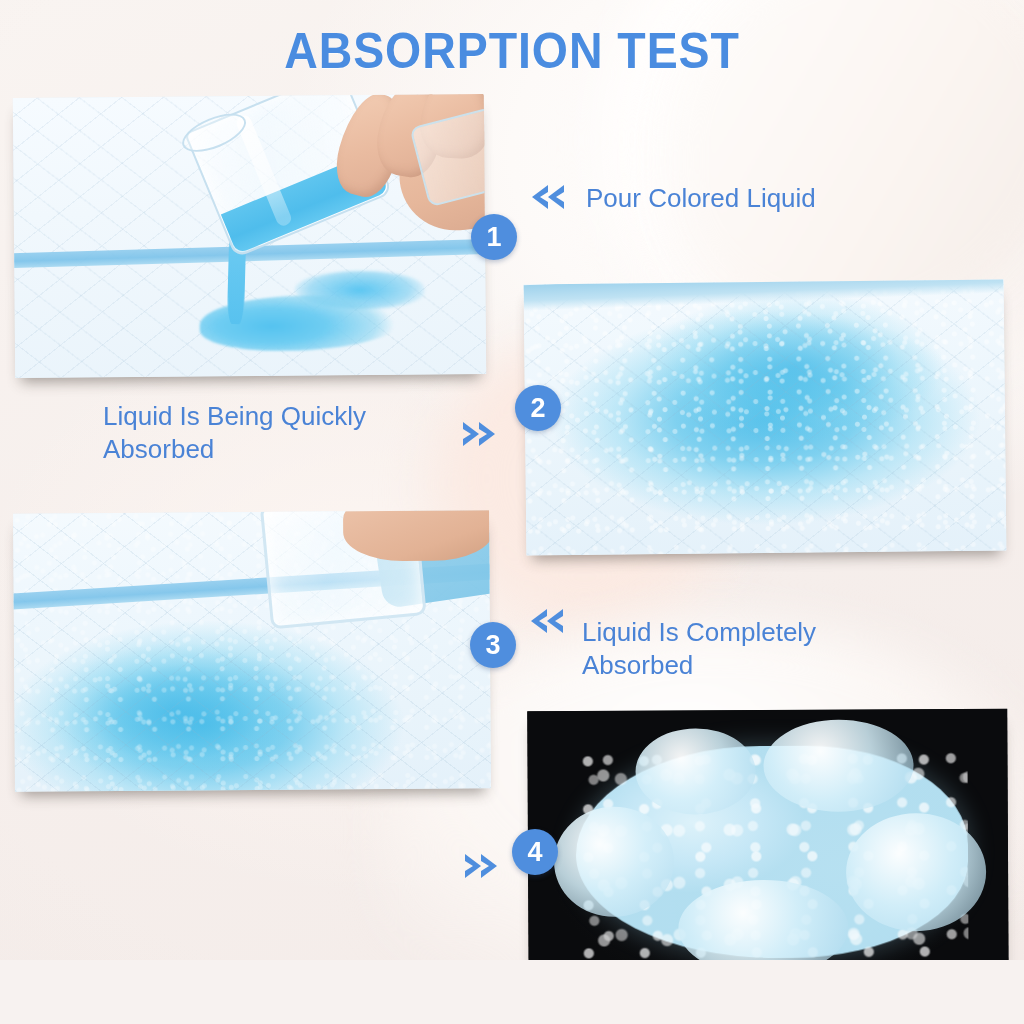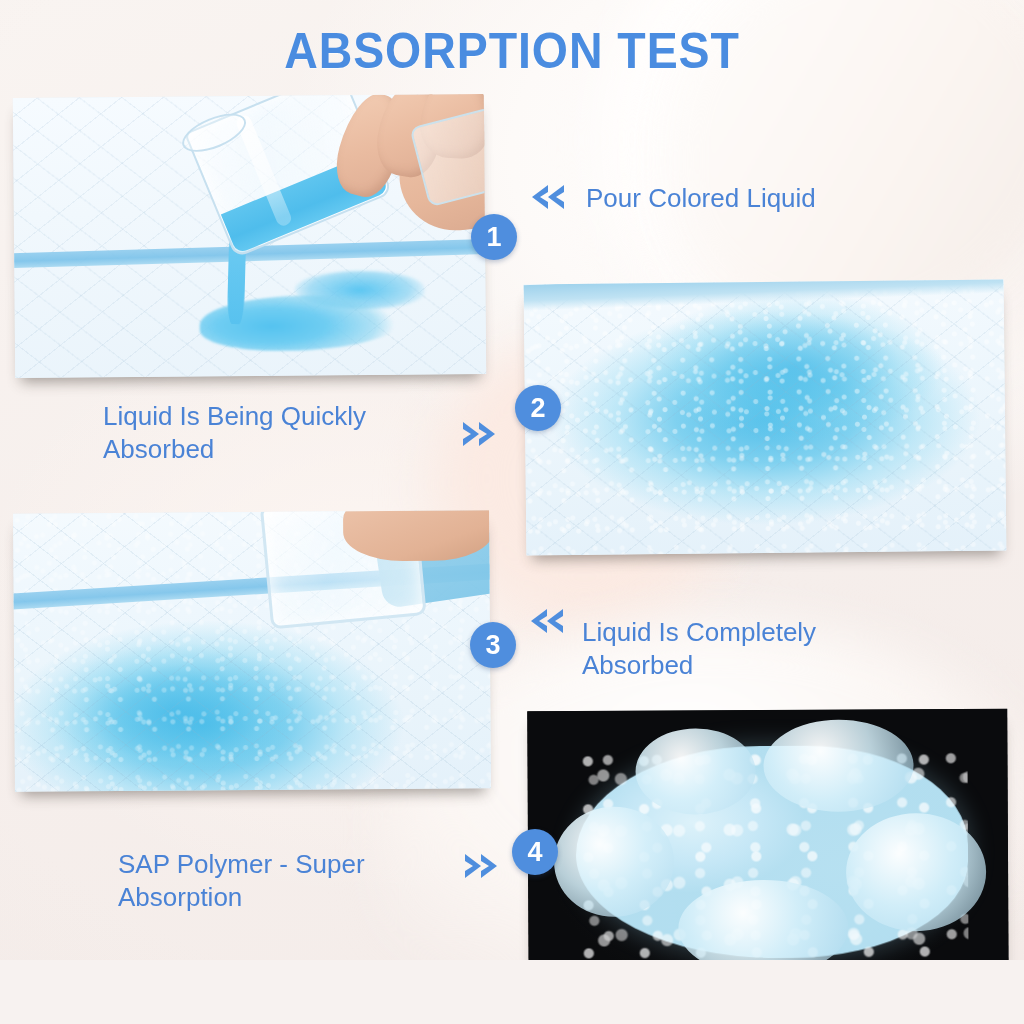--- a/index.html
+++ b/index.html
@@ -363,16 +363,14 @@
       <path d="M6 1 L22 13 L6 25 L6 18 L14 13 L6 8 Z" fill="#4f8ede"></path>
       <path d="M22 1 L38 13 L22 25 L22 18 L30 13 L22 8 Z" fill="#4f8ede"></path>
     </svg>
   </div>
 
   <div class="caption" id="cap1">Pour Colored Liquid</div>
   <div class="caption" id="cap2">Liquid Is Being Quickly
 Absorbed</div>
   <div class="caption" id="cap3">Liquid Is Completely
 Absorbed</div>
-  <div class="caption" id="cap4">SAP Polymer - Super
-Absorption</div>
 
 </div>
 
 </body></html>

